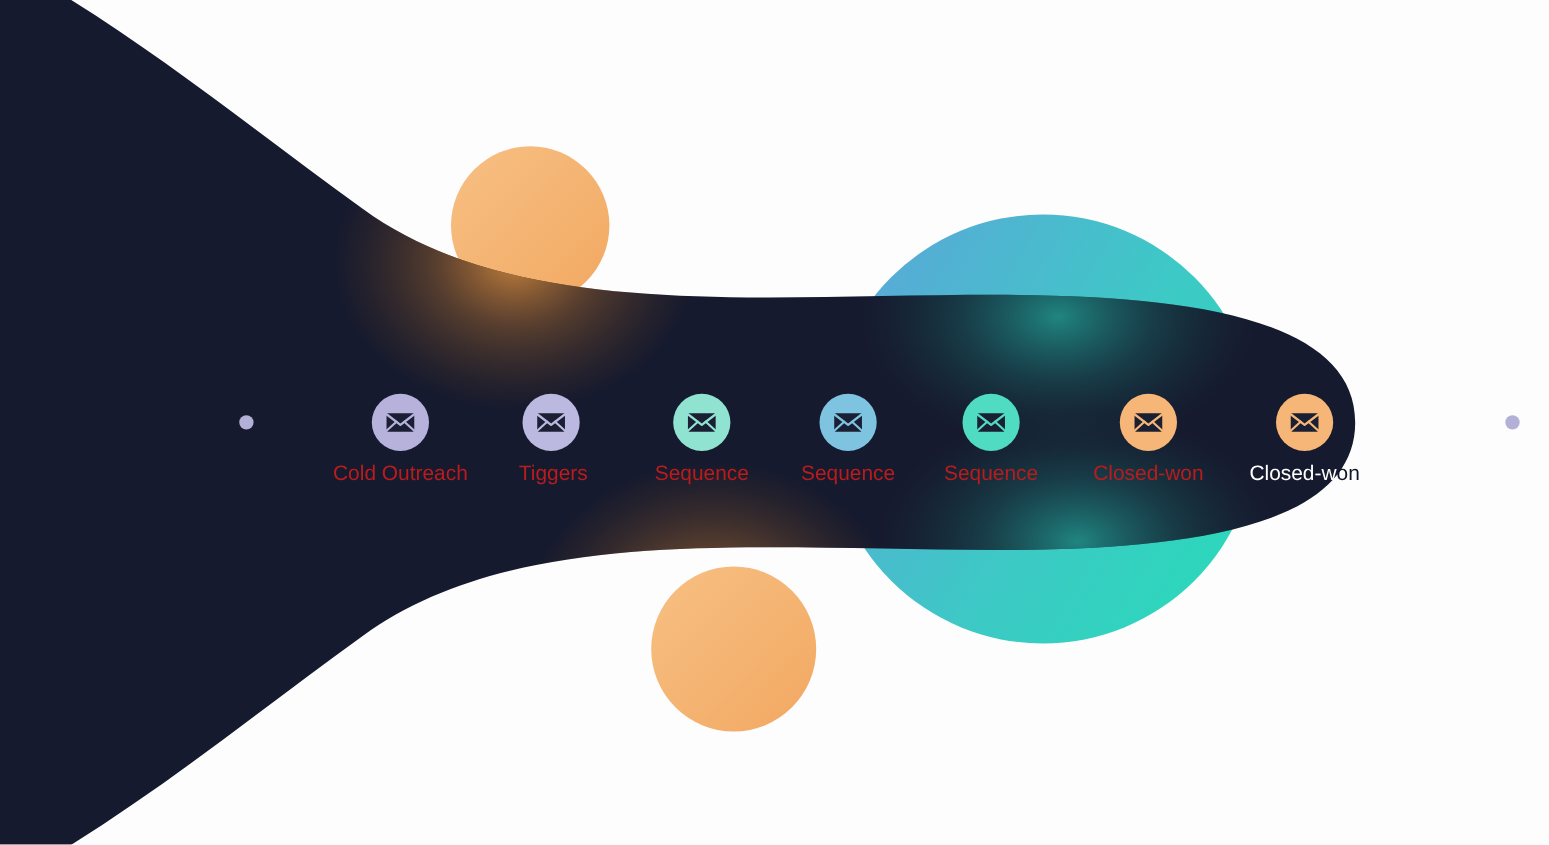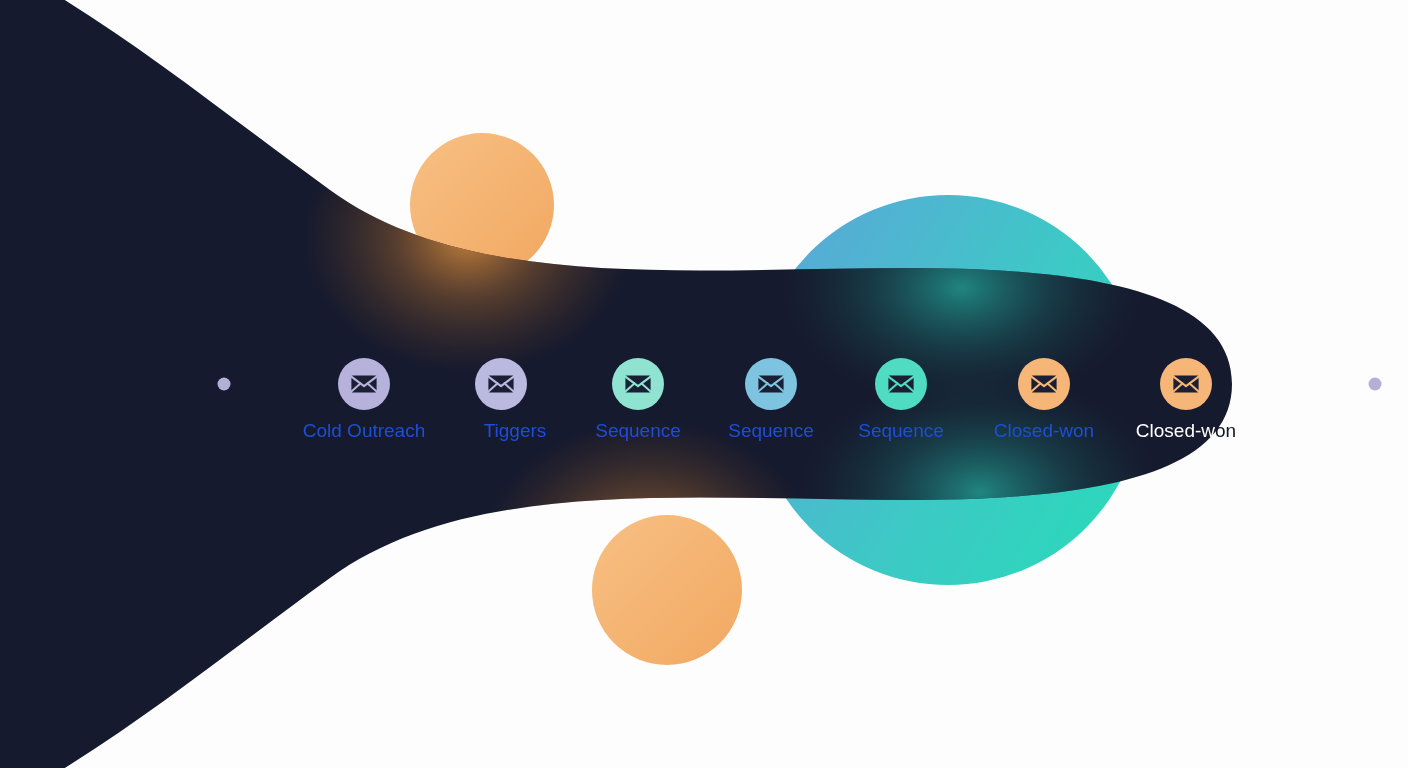--- a/index.html
+++ b/index.html
@@ -55,21 +55,21 @@
     z-index: 8;
   }
   .node svg { display: block; }
 
   .node-label {
     position: absolute;
     transform: translateX(-50%);
     top: 419px;
     font-size: 19px;
     line-height: 24px;
-    color: #1d4ed8;
+    color: #b91c1c;
     white-space: nowrap;
     z-index: 8;
   }
   
   .node-label.split { color: transparent; }
   .node-label.split .seg-dark { color: #ffffff; text-align: center; }
   .node-label.split .seg-light { color: #0f172a; }
 
   
   .dot {
@@ -170,21 +170,21 @@
   </svg>
       </div>
       <div class="node-label" style="left: 364px;">Cold Outreach</div>
       <div class="node" style="left: 501px; top: 384px; background: rgb(188, 185, 224);">
   <svg width="30" height="30" viewBox="0 0 30 30">
     <rect x="2.4" y="6.6" width="25.2" height="16.8" rx="1.2" fill="#1b1f33"></rect>
     <path d="M2.4 7.6 L15 17.2 L27.6 7.6" fill="none" stroke="#bcb9e0" stroke-width="2.1" stroke-linejoin="round" stroke-linecap="round"></path>
     <path d="M2.4 22.6 L11.4 14.4 M27.6 22.6 L18.6 14.4" fill="none" stroke="#bcb9e0" stroke-width="2.0" stroke-linecap="round"></path>
   </svg>
       </div>
-      <div class="node-label" style="left: 515px;">Tiggers</div>
+      <div class="node-label" style="left: 503px;">Tiggers</div>
       <div class="node" style="left: 638px; top: 384px; background: rgb(143, 227, 208);">
   <svg width="30" height="30" viewBox="0 0 30 30">
     <rect x="2.4" y="6.6" width="25.2" height="16.8" rx="1.2" fill="#1b1f33"></rect>
     <path d="M2.4 7.6 L15 17.2 L27.6 7.6" fill="none" stroke="#8fe3d0" stroke-width="2.1" stroke-linejoin="round" stroke-linecap="round"></path>
     <path d="M2.4 22.6 L11.4 14.4 M27.6 22.6 L18.6 14.4" fill="none" stroke="#8fe3d0" stroke-width="2.0" stroke-linecap="round"></path>
   </svg>
       </div>
       <div class="node-label" style="left: 638px;">Sequence</div>
       <div class="node" style="left: 771px; top: 384px; background: rgb(126, 196, 224);">
   <svg width="30" height="30" viewBox="0 0 30 30">

